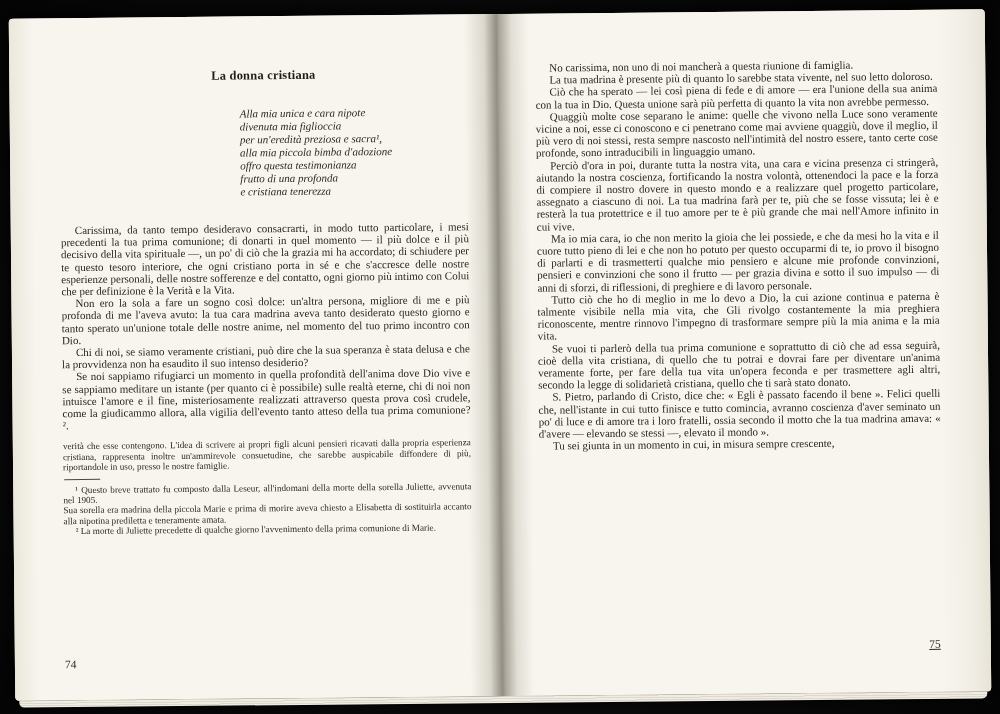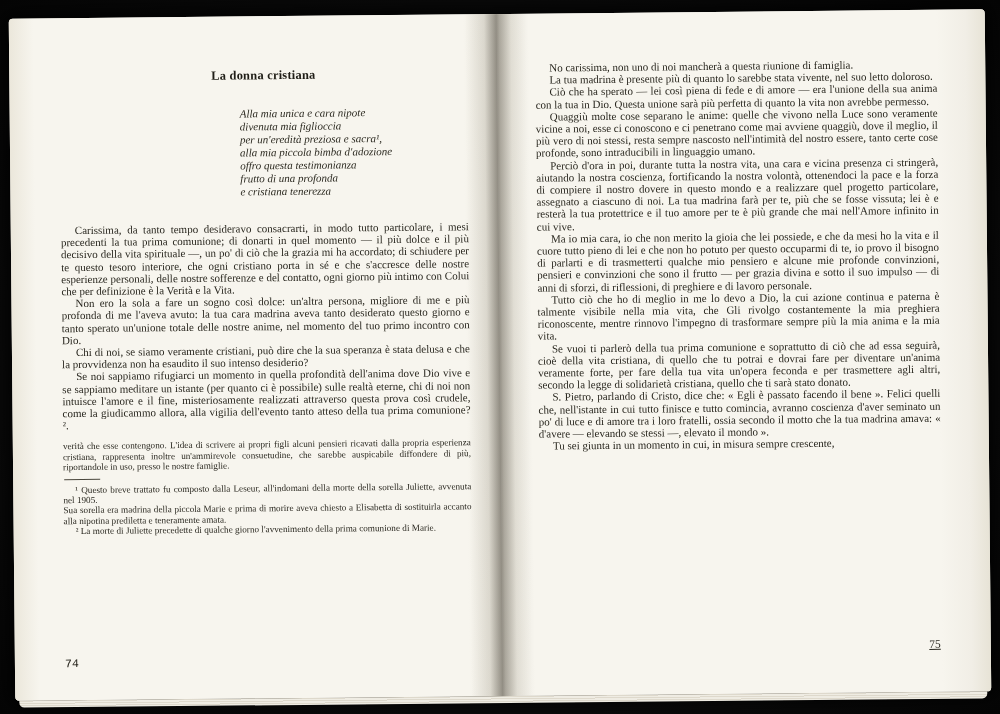--- a/index.html
+++ b/index.html
@@ -49,21 +49,21 @@
     margin:0;font-size:11px;line-height:12.2px;text-align:justify;
     text-indent:14px;hyphens:auto;
   }
   .footer-area{margin-top:10px;}
   .footnotes p{
     margin:0;font-size:9.2px;line-height:10.4px;text-align:justify;text-indent:12px;hyphens:auto;
   }
   .footnotes p.no-indent{text-indent:0;}
   .fnrule{width:36px;height:0;border-top:1px solid #4a473d;margin:6px 0 5px 1px;}
   .pagenum{position:absolute;font-size:11.5px;color:#2b2921;}
-  .pagenum-left{left:50px;bottom:30px;font-family:Liberation Mono, monospace;}
+  .pagenum-left{left:50px;bottom:30px;}
   .pagenum-right{right:50px;bottom:42px;text-decoration:underline;}
 </style>
 </head>
 <body>
 
 <div class="photo">
   <div class="book">
 
     <div class="page page-left">
       <h2 class="chapter-title">La donna cristiana</h2>

